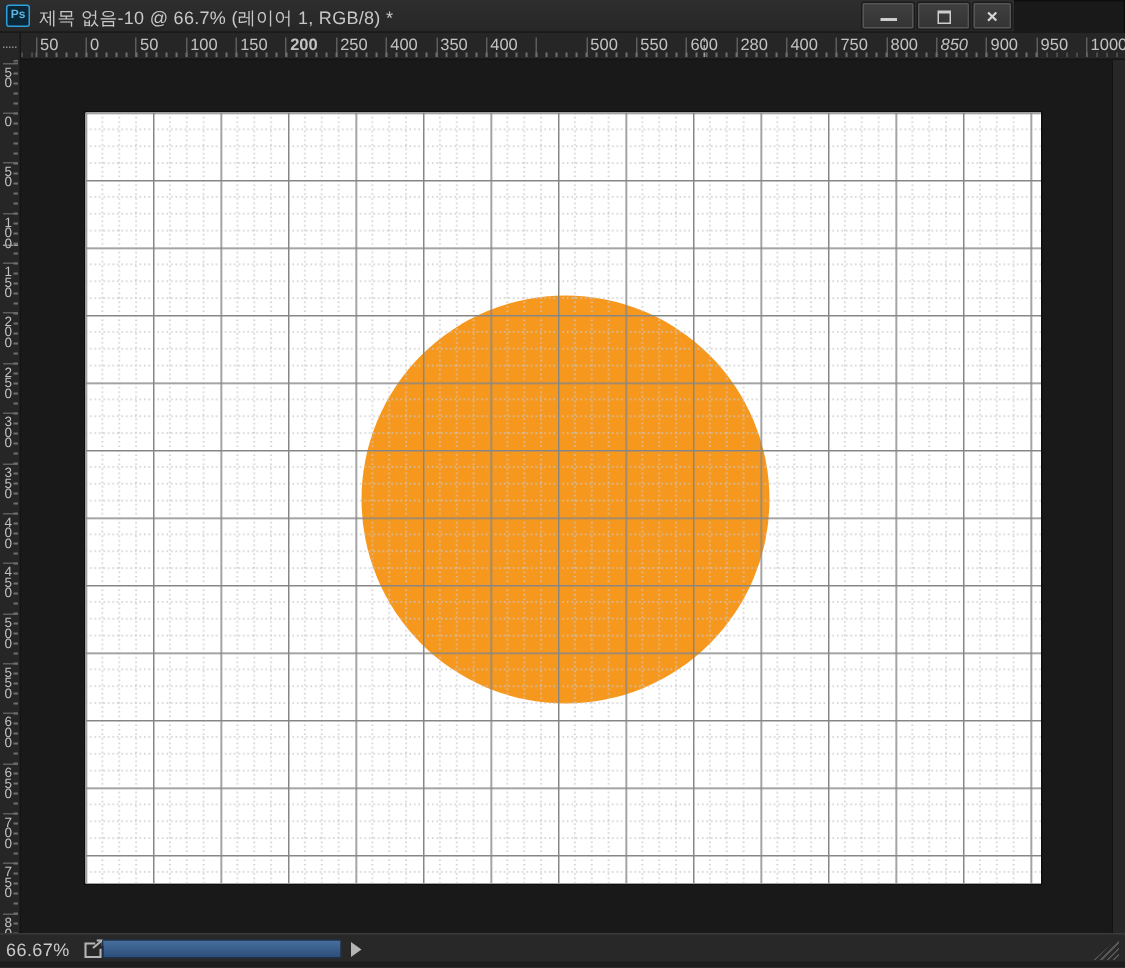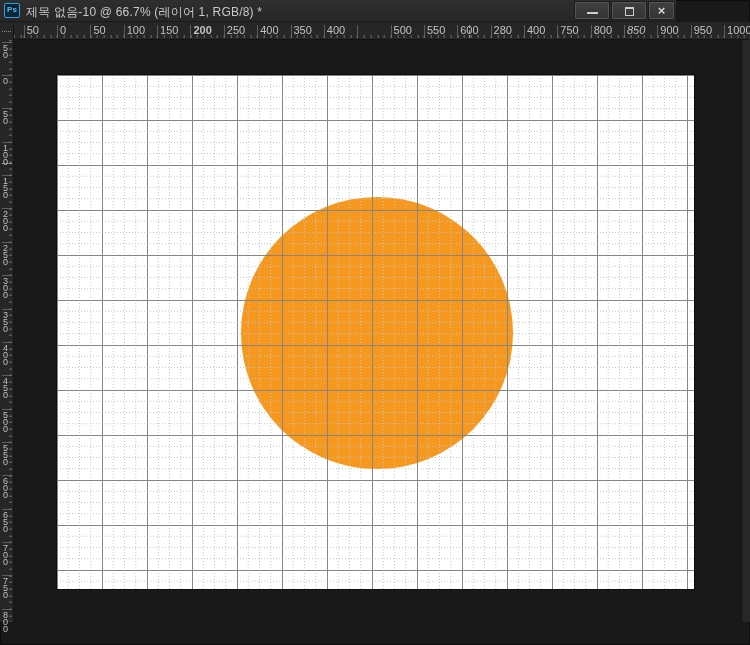--- a/index.html
+++ b/index.html
@@ -284,14 +284,29 @@
             <path d="M0.5 0 V45 M0 0.5 H45" fill="none" stroke-width="1" stroke="#868686"></path>
           </pattern>
         </defs>
         <rect width="637" height="514" fill="#ffffff"></rect>
         <circle cx="320" cy="258" r="136" fill="#f7981e"></circle>
         <rect width="637" height="514" fill="url(#grid45)"></rect>
       </svg>
     </div>
   </div>
 
+  <div class="statusbar">
+    <span class="zoom">66.67%</span>
+    <span class="share-icon">
+      <svg width="15" height="13" viewBox="0 0 15 13">
+        <path d="M8.5 3 H2 V12 H12 V6.5" fill="none" stroke="#b5b5b5" stroke-width="1.4"></path>
+        <path d="M7 6 L13 1" fill="none" stroke="#b5b5b5" stroke-width="1.4"></path>
+        <path d="M9.5 1 H13.5 V4.5" fill="none" stroke="#b5b5b5" stroke-width="1.4"></path>
+      </svg>
+    </span>
+    <div class="hscroll">
+      <div class="hthumb" id="hthumb" style="background: linear-gradient(rgb(71, 112, 159), rgb(45, 78, 122));"></div>
+      <div class="scroll-arrow"></div>
+    </div>
+    <div class="grip"></div>
+  </div>
 
 </div>
 
 </body></html>

